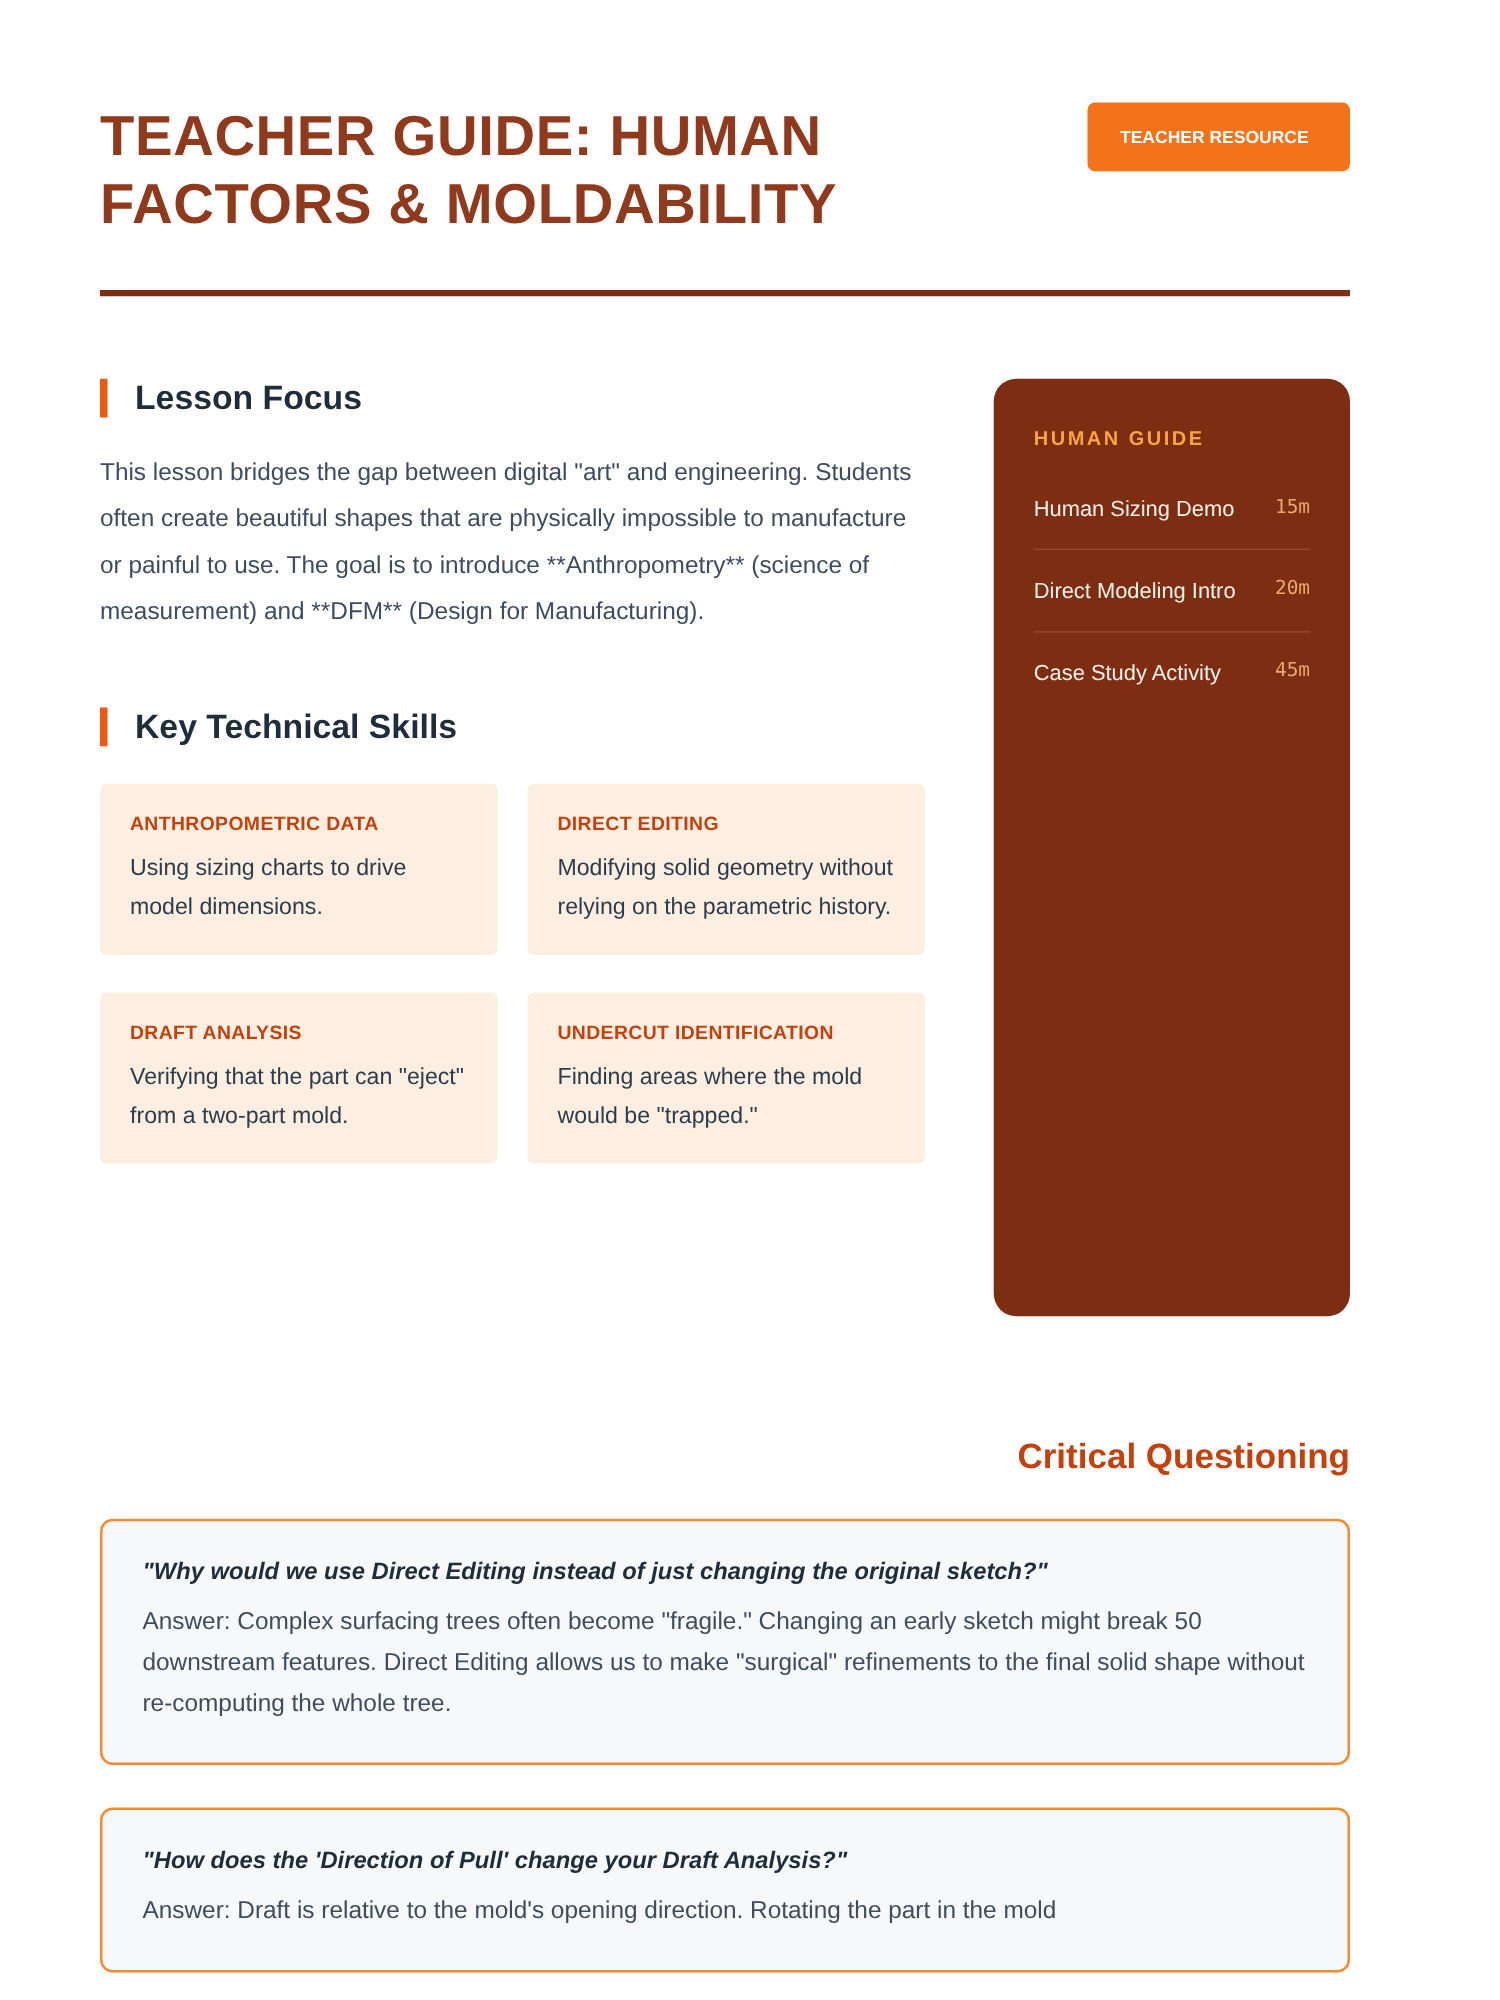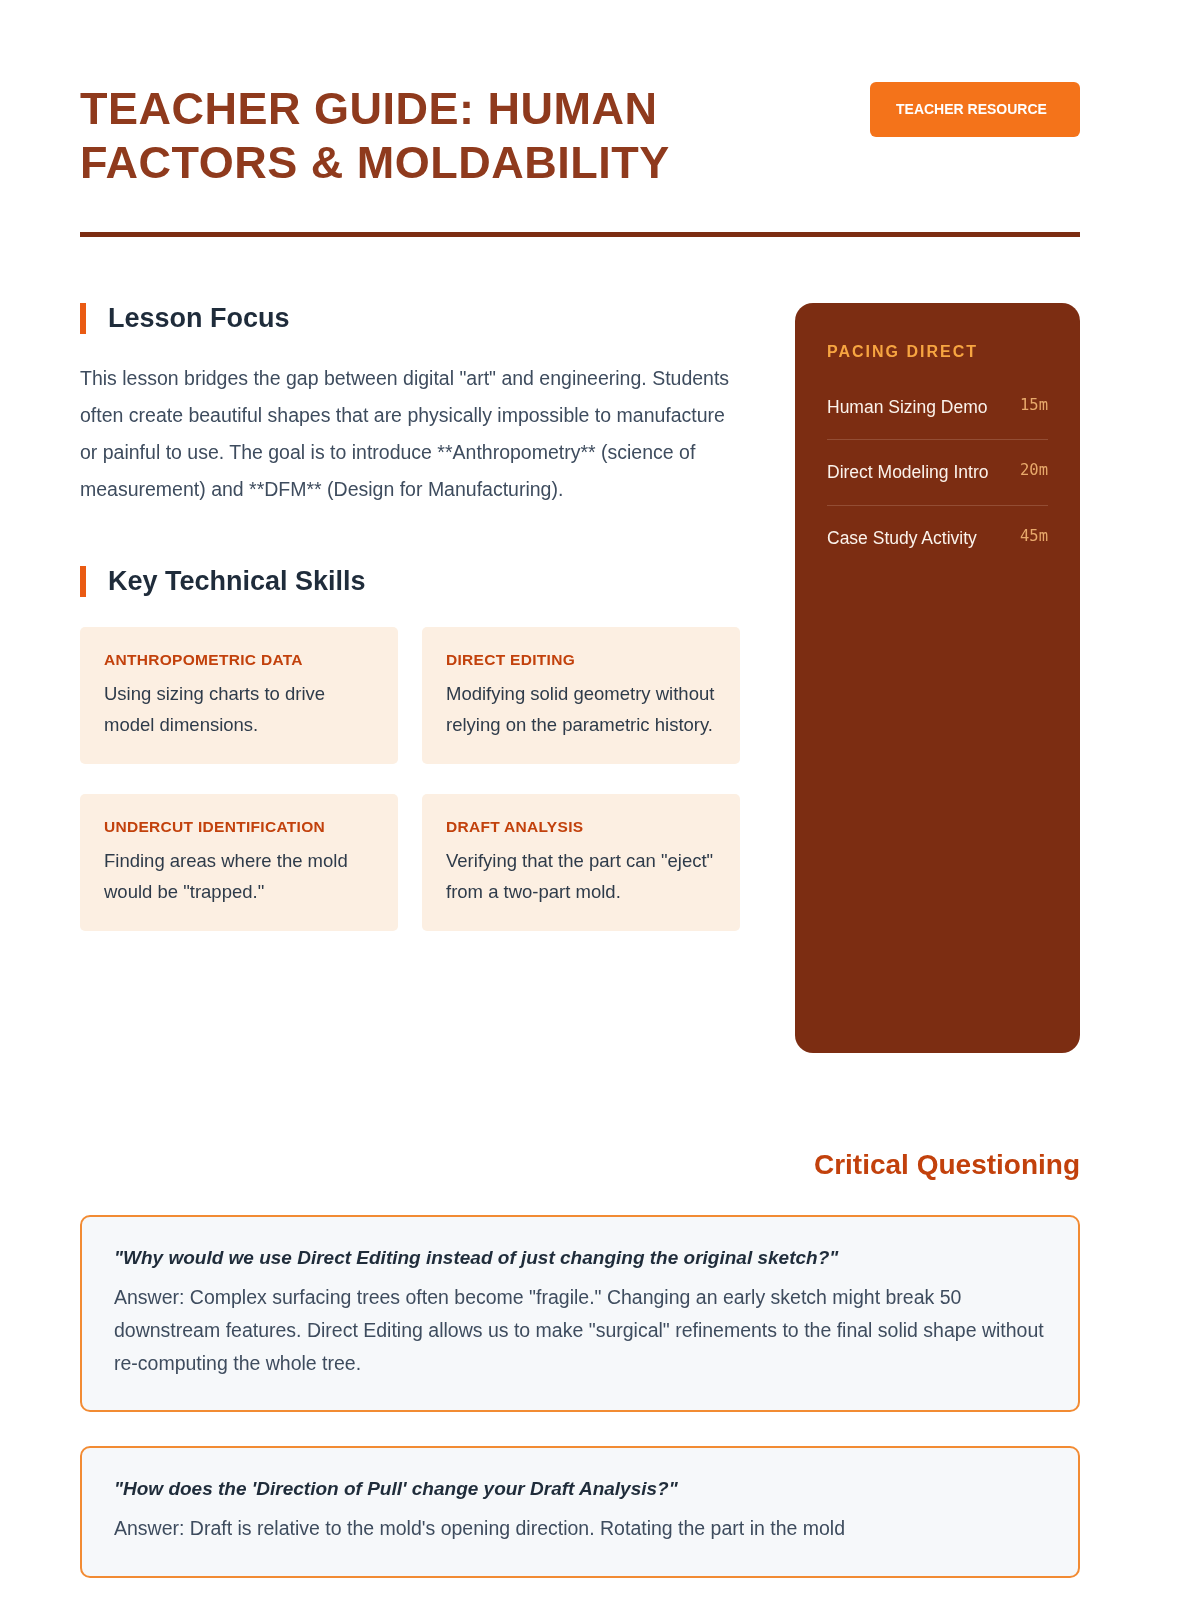--- a/index.html
+++ b/index.html
@@ -203,36 +203,36 @@
             <div class="skill-card-title">ANTHROPOMETRIC DATA</div>
             <div class="skill-card-body">Using sizing charts to drive model dimensions.</div>
           </div>
 
           <div class="skill-card">
             <div class="skill-card-title">DIRECT EDITING</div>
             <div class="skill-card-body">Modifying solid geometry without relying on the parametric history.</div>
           </div>
 
           <div class="skill-card">
+            <div class="skill-card-title">DRAFT ANALYSIS</div>
+            <div class="skill-card-body">Verifying that the part can "eject" from a two-part mold.</div>
+          </div>
+
+          <div class="skill-card">
             <div class="skill-card-title">UNDERCUT IDENTIFICATION</div>
             <div class="skill-card-body">Finding areas where the mold would be "trapped."</div>
           </div>
 
-          <div class="skill-card">
-            <div class="skill-card-title">DRAFT ANALYSIS</div>
-            <div class="skill-card-body">Verifying that the part can "eject" from a two-part mold.</div>
-          </div>
-
         </div>
       </section>
 
     </div>
 
     <aside class="pacing">
-      <div class="pacing-heading">PACING DIRECT</div>
+      <div class="pacing-heading">HUMAN GUIDE</div>
       <div class="pacing-list">
 
         <div class="pacing-item">
           <span class="pacing-label">Human Sizing Demo</span>
           <span class="pacing-time">15m</span>
         </div>
 
         <div class="pacing-item">
           <span class="pacing-label">Direct Modeling Intro</span>
           <span class="pacing-time">20m</span>

